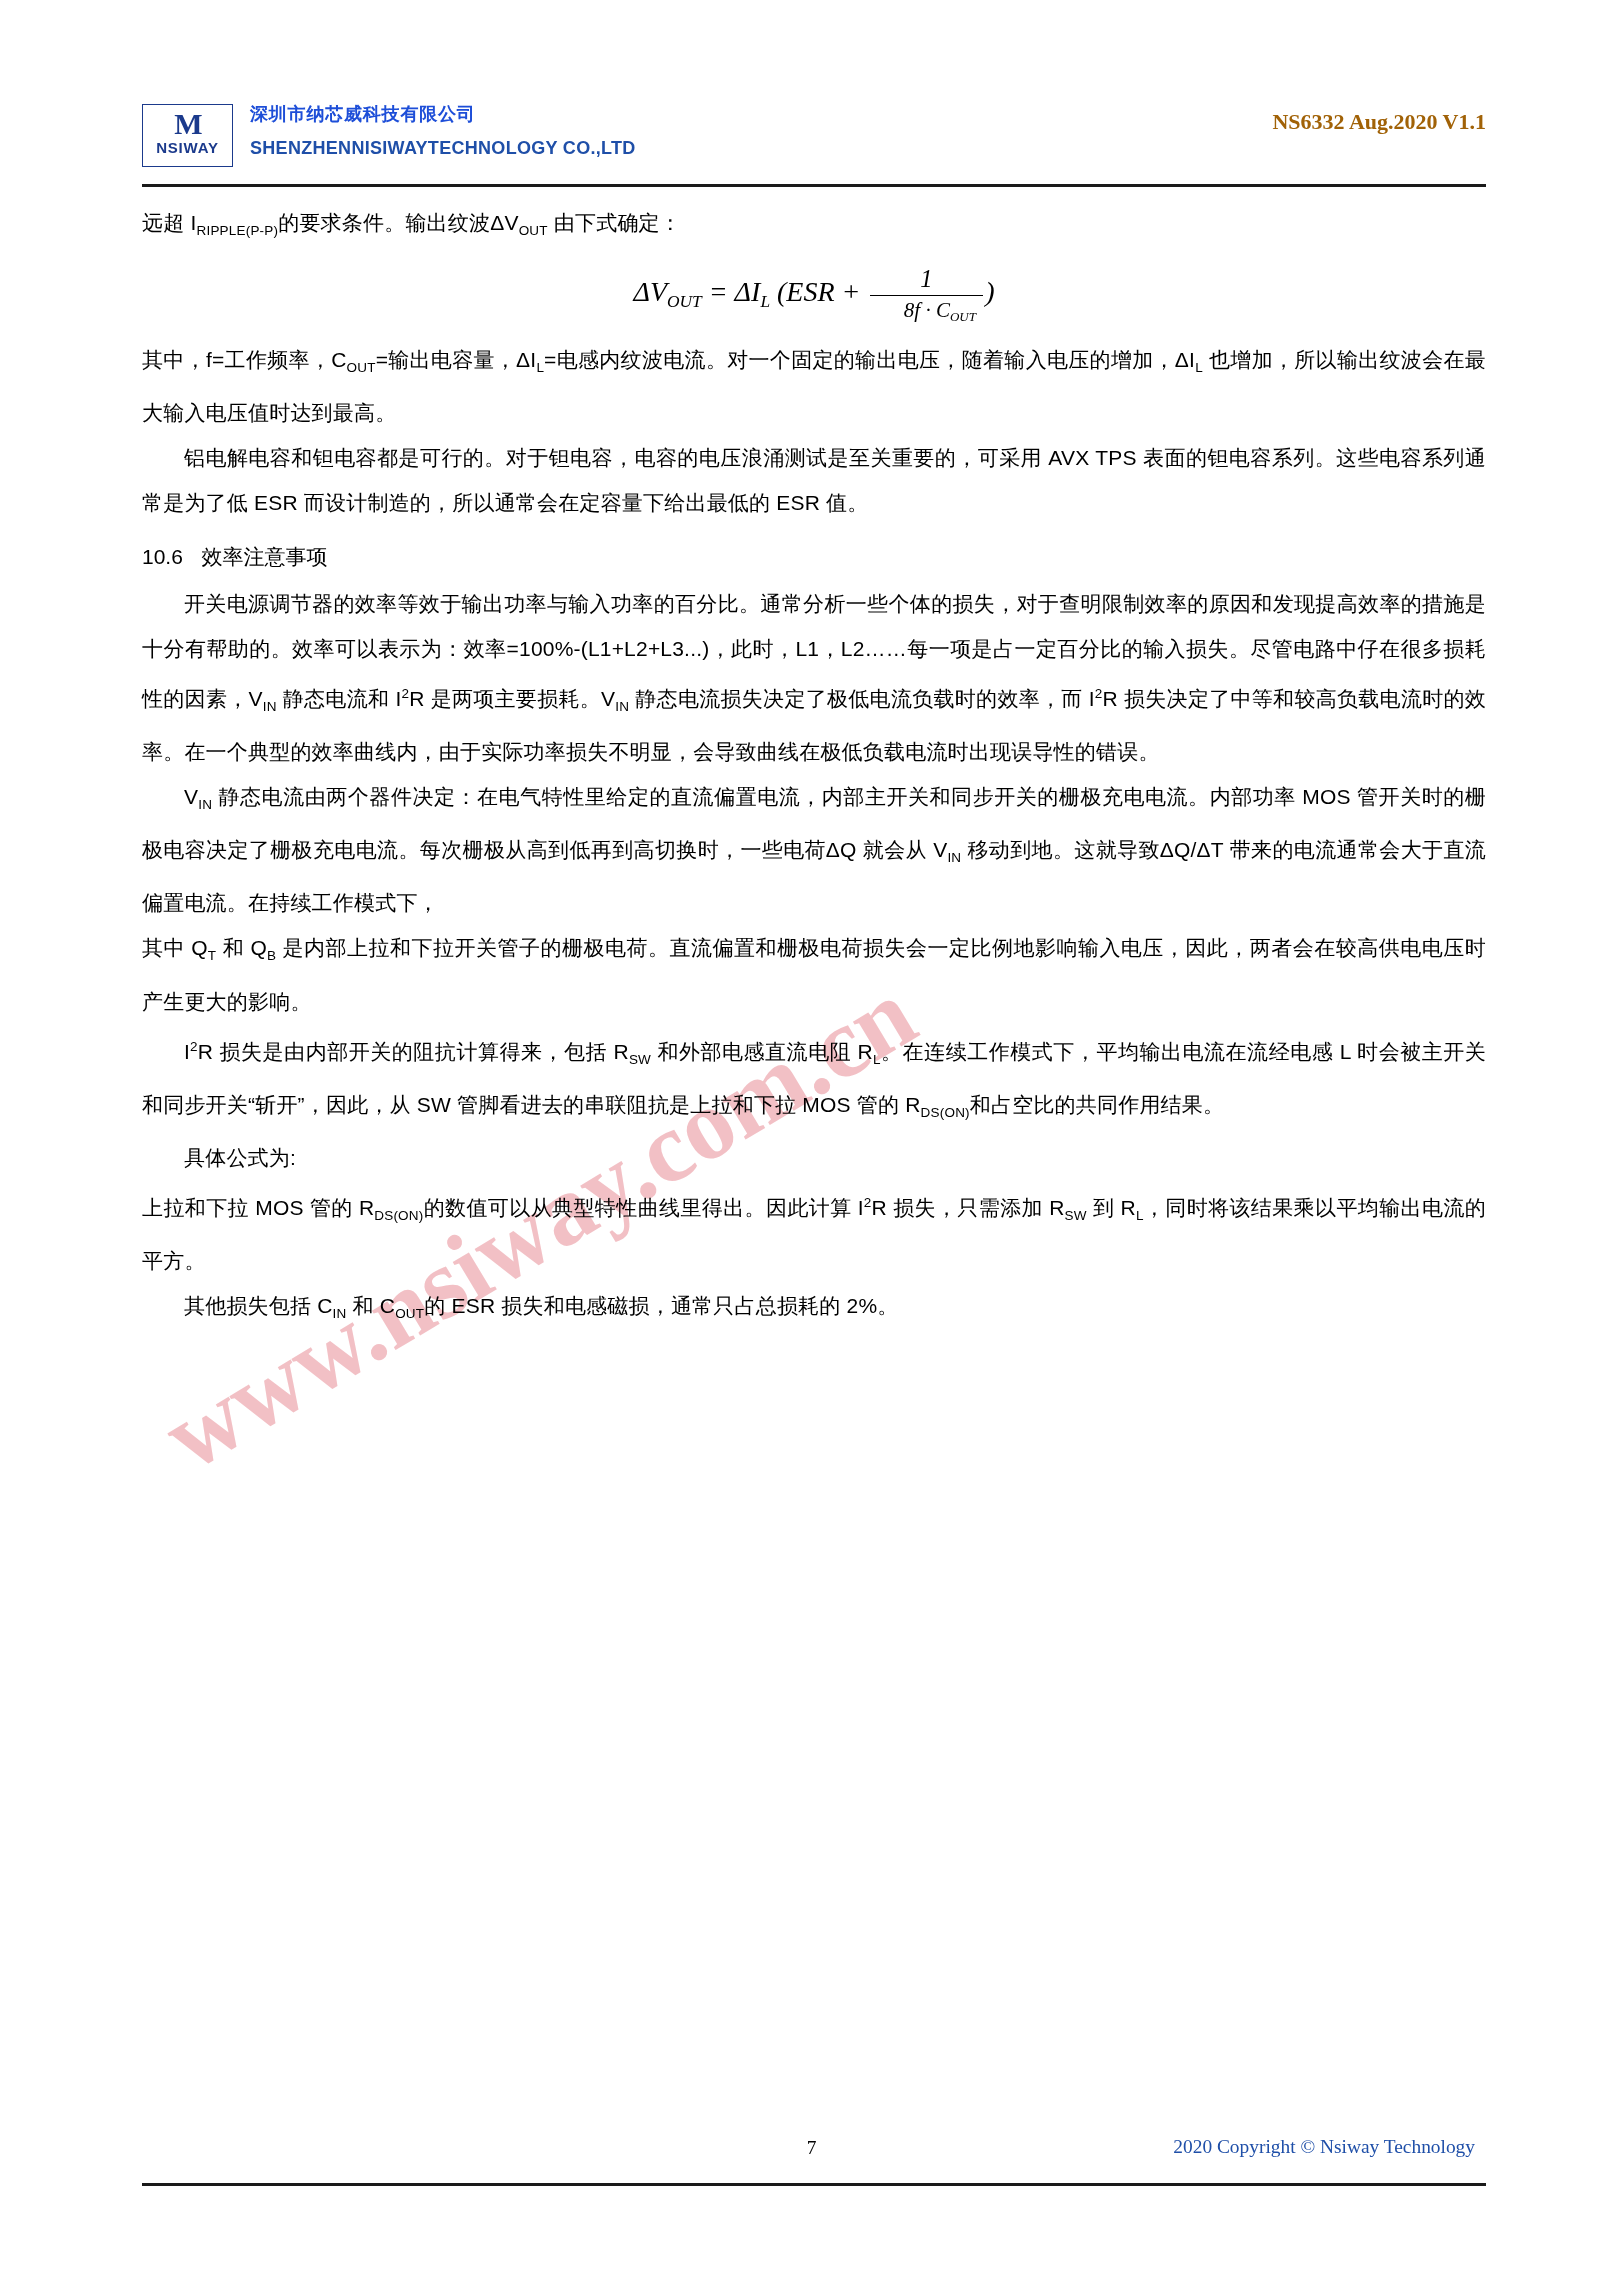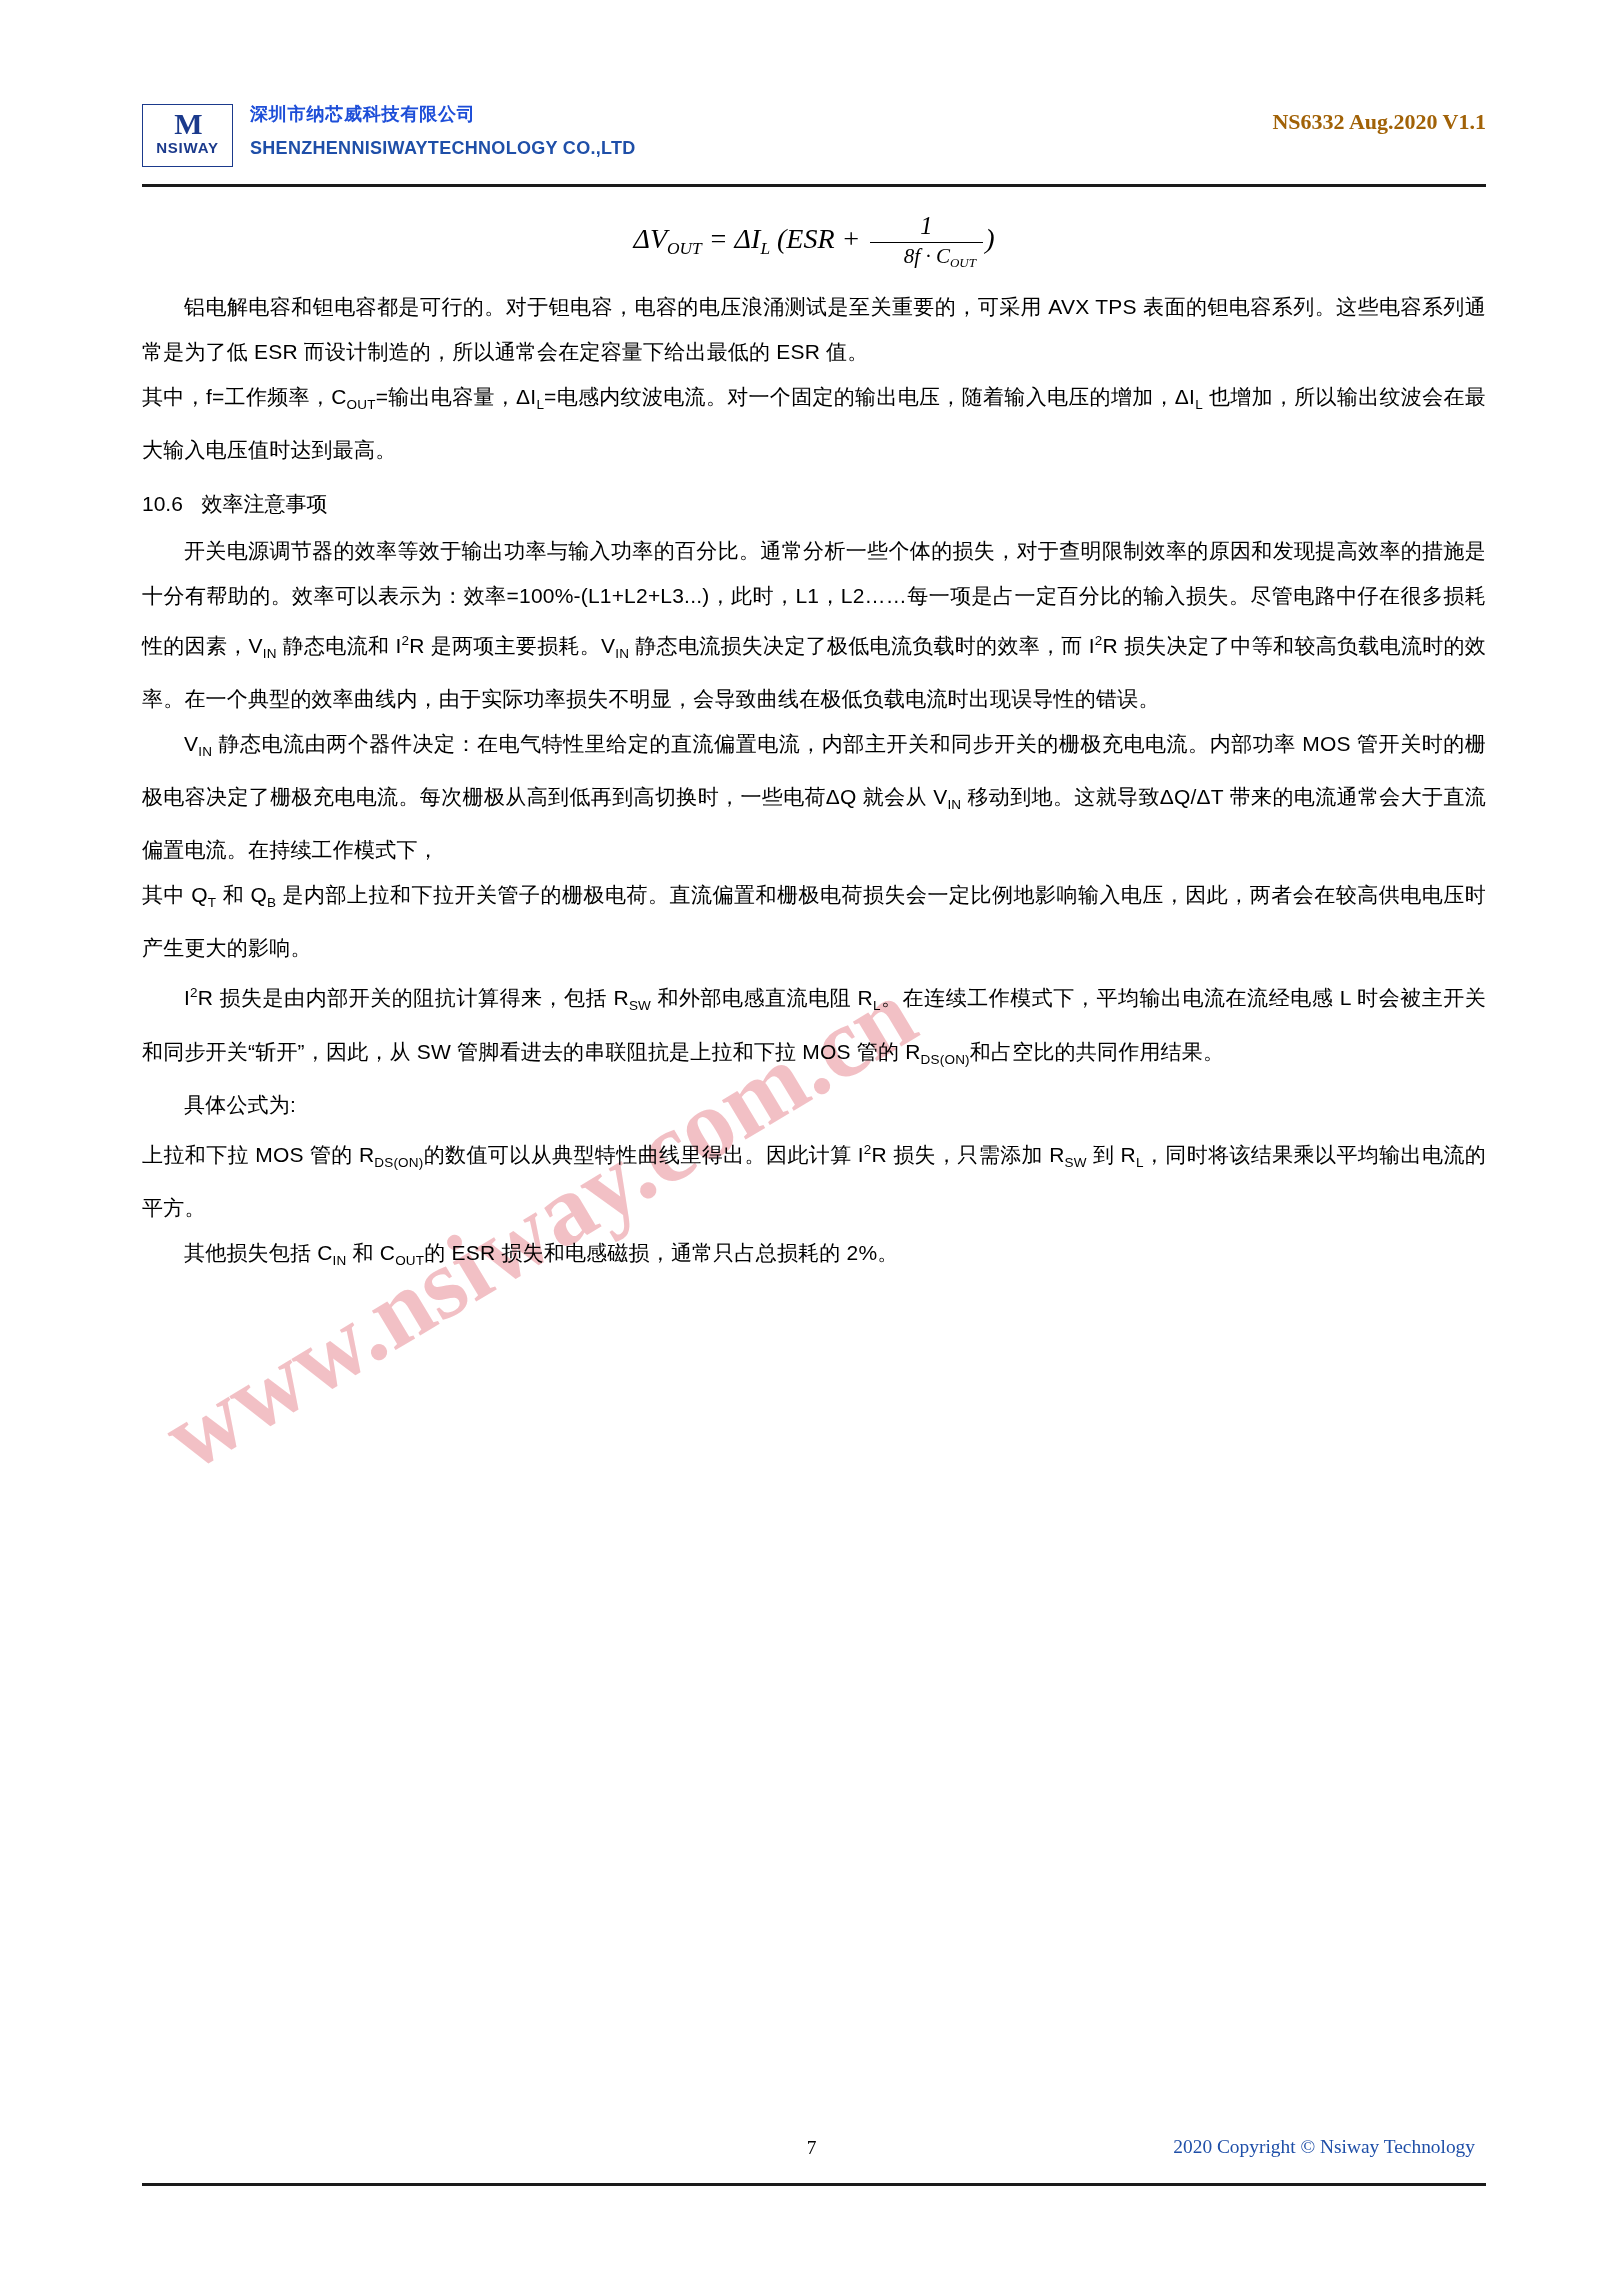--- a/index.html
+++ b/index.html
@@ -212,32 +212,33 @@
       <div class="company-cn">深圳市纳芯威科技有限公司</div>
       <div class="company-en">SHENZHENNISIWAYTECHNOLOGY CO.,LTD</div>
       <div class="doc-code">NS6332 Aug.2020 V1.1</div>
     </div>
     <div class="header-rule"></div>
 
     <div class="wm wm1">www.nsiway.com.cn</div>
 
     <div class="content">
 
+      <p class="t">远超 I<span class="sub">RIPPLE(P-P)</span>的要求条件。输出纹波ΔV<span class="sub">OUT</span> 由下式确定：</p>
 
       <div class="formula f1">
         Δ<span class="upr" style="font-style:italic;">V</span><span class="sb">OUT</span> = Δ<span style="font-style:italic;">I</span><span class="sb">L</span> (<span style="font-style:italic;">ESR</span> +
         <span class="frac">
           <span class="num-l">1</span>
           <span class="den-l">8<span style="font-style:italic;">f</span> · <span style="font-style:italic;">C</span><span class="sb">OUT</span></span>
         </span>)
       </div>
 
+      <p class="t">其中，f=工作频率，C<span class="sub">OUT</span>=输出电容量，ΔI<span class="sub">L</span>=电感内纹波电流。对一个固定的输出电压，随着输入电压的增加，ΔI<span class="sub">L</span> 也增加，所以输出纹波会在最大输入电压值时达到最高。</p>
+
       <p class="t indent">铝电解电容和钽电容都是可行的。对于钽电容，电容的电压浪涌测试是至关重要的，可采用 AVX TPS 表面的钽电容系列。这些电容系列通常是为了低 ESR 而设计制造的，所以通常会在定容量下给出最低的 ESR 值。</p>
-
-      <p class="t">其中，f=工作频率，C<span class="sub">OUT</span>=输出电容量，ΔI<span class="sub">L</span>=电感内纹波电流。对一个固定的输出电压，随着输入电压的增加，ΔI<span class="sub">L</span> 也增加，所以输出纹波会在最大输入电压值时达到最高。</p>
 
       <div class="sec-head"><span class="num">10.6</span><span>效率注意事项</span></div>
 
       <p class="t indent">开关电源调节器的效率等效于输出功率与输入功率的百分比。通常分析一些个体的损失，对于查明限制效率的原因和发现提高效率的措施是十分有帮助的。效率可以表示为：效率=100%-(L1+L2+L3...)，此时，L1，L2……每一项是占一定百分比的输入损失。尽管电路中仔在很多损耗性的因素，V<span class="sub">IN</span> 静态电流和 I<span class="sup">2</span>R 是两项主要损耗。V<span class="sub">IN</span> 静态电流损失决定了极低电流负载时的效率，而 I<span class="sup">2</span>R 损失决定了中等和较高负载电流时的效率。在一个典型的效率曲线内，由于实际功率损失不明显，会导致曲线在极低负载电流时出现误导性的错误。</p>
 
       <p class="t indent">V<span class="sub">IN</span> 静态电流由两个器件决定：在电气特性里给定的直流偏置电流，内部主开关和同步开关的栅极充电电流。内部功率 MOS 管开关时的栅极电容决定了栅极充电电流。每次栅极从高到低再到高切换时，一些电荷ΔQ 就会从 V<span class="sub">IN</span> 移动到地。这就导致ΔQ/ΔT 带来的电流通常会大于直流偏置电流。在持续工作模式下，</p>
 
 
       <p class="t">其中 Q<span class="sub">T</span> 和 Q<span class="sub">B</span> 是内部上拉和下拉开关管子的栅极电荷。直流偏置和栅极电荷损失会一定比例地影响输入电压，因此，两者会在较高供电电压时产生更大的影响。</p>
 

